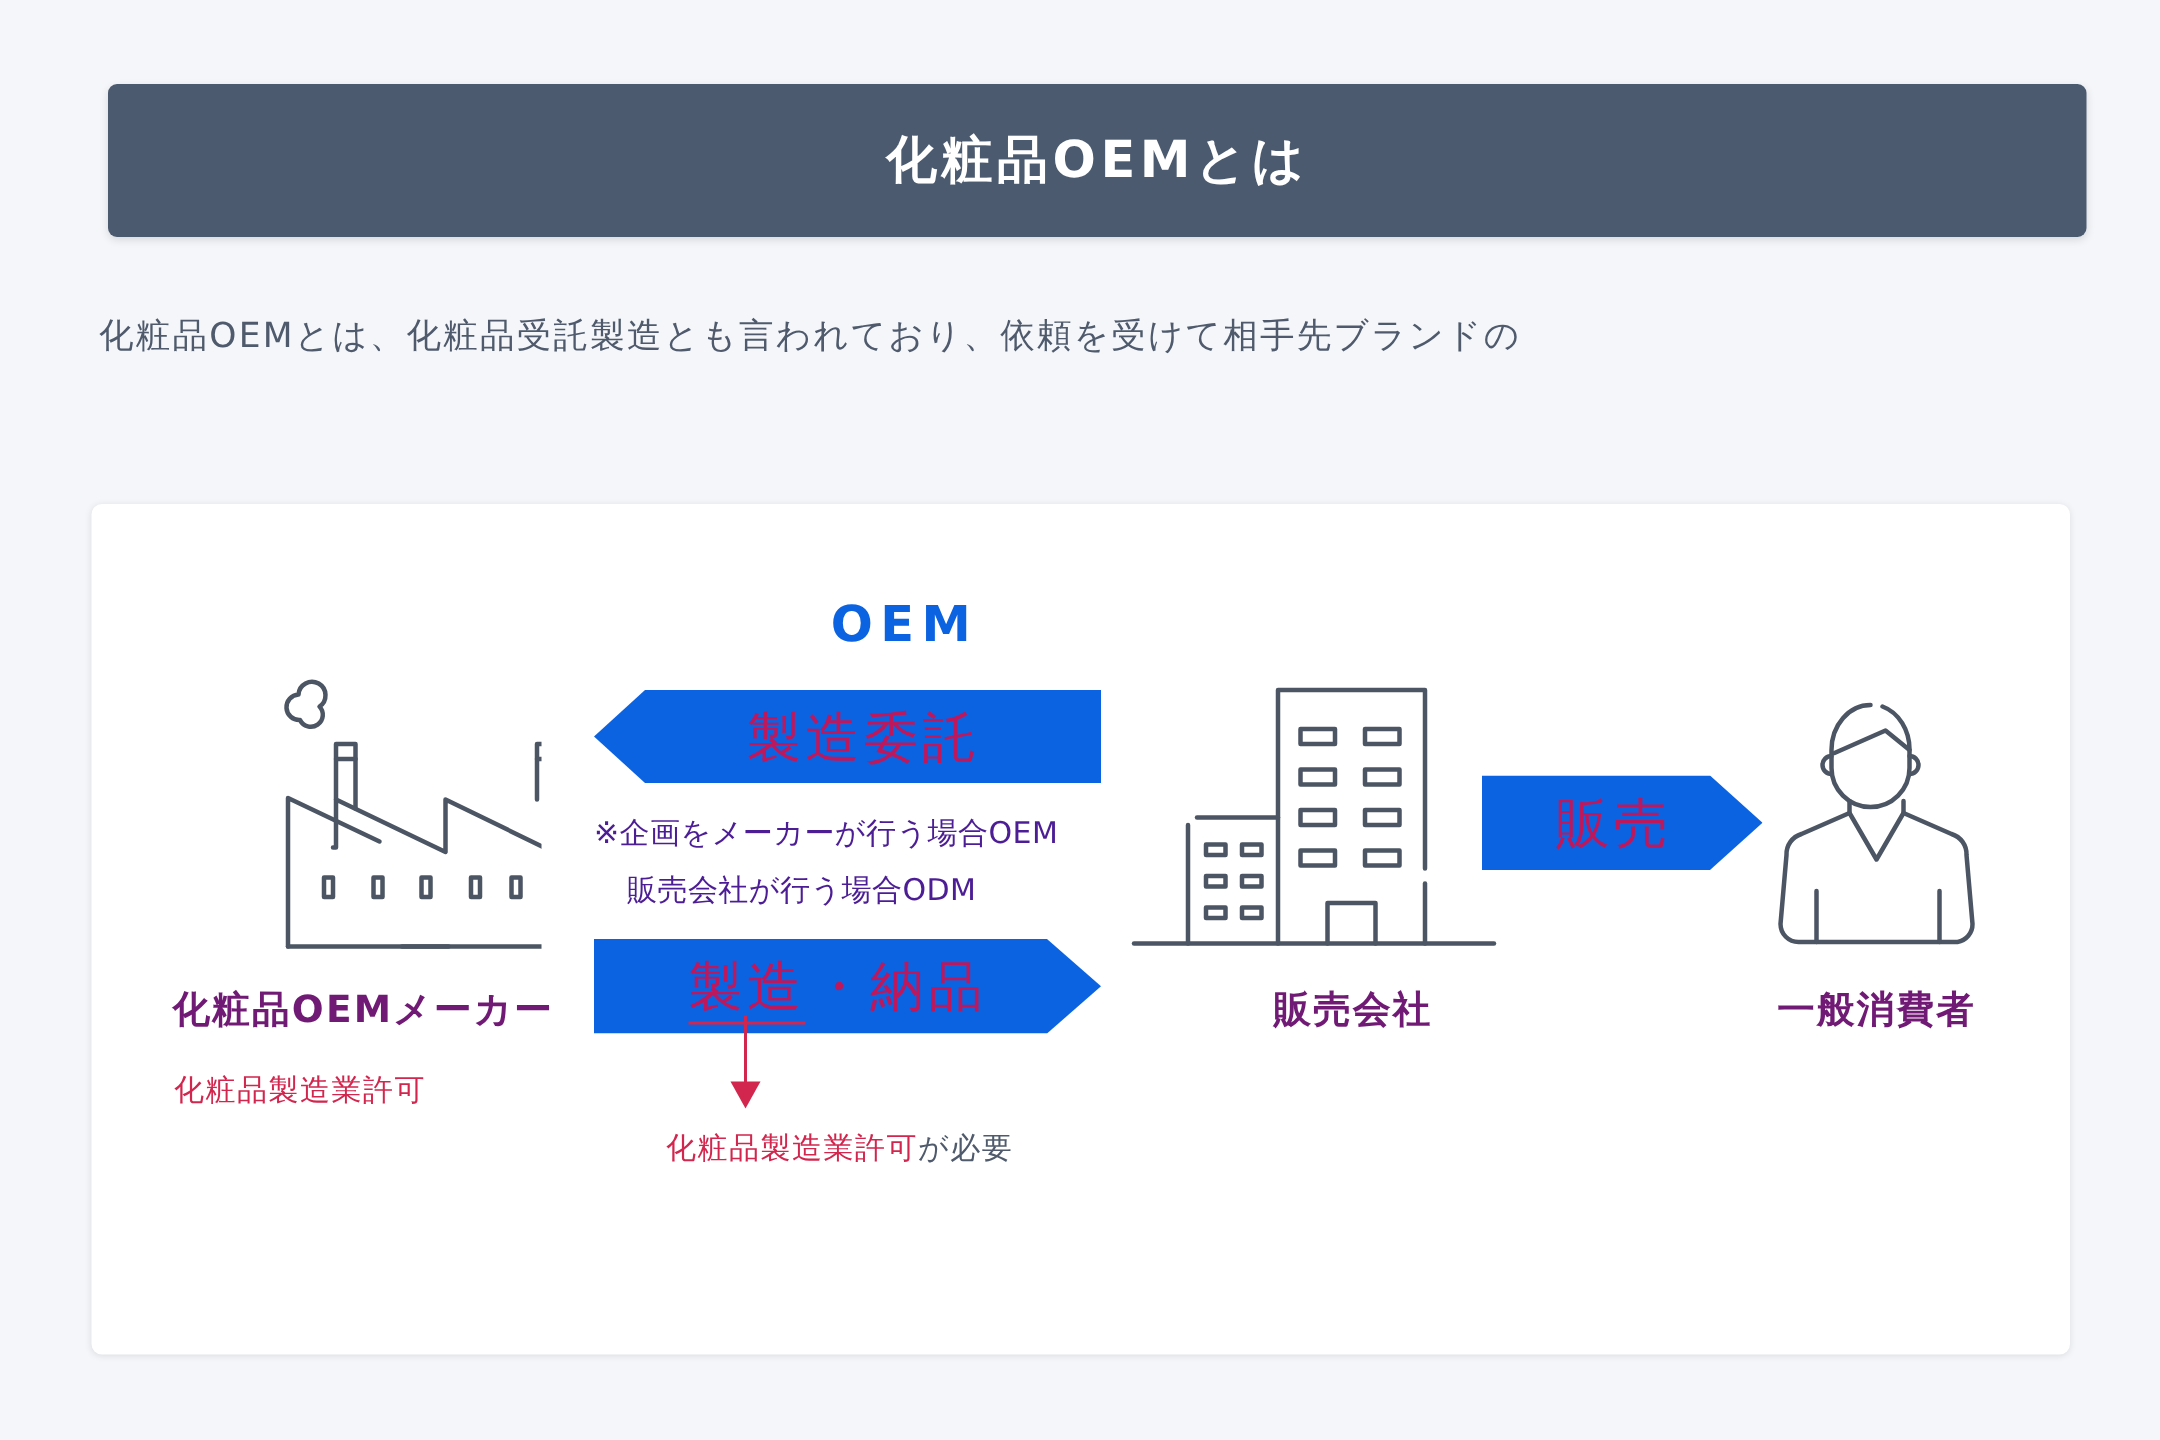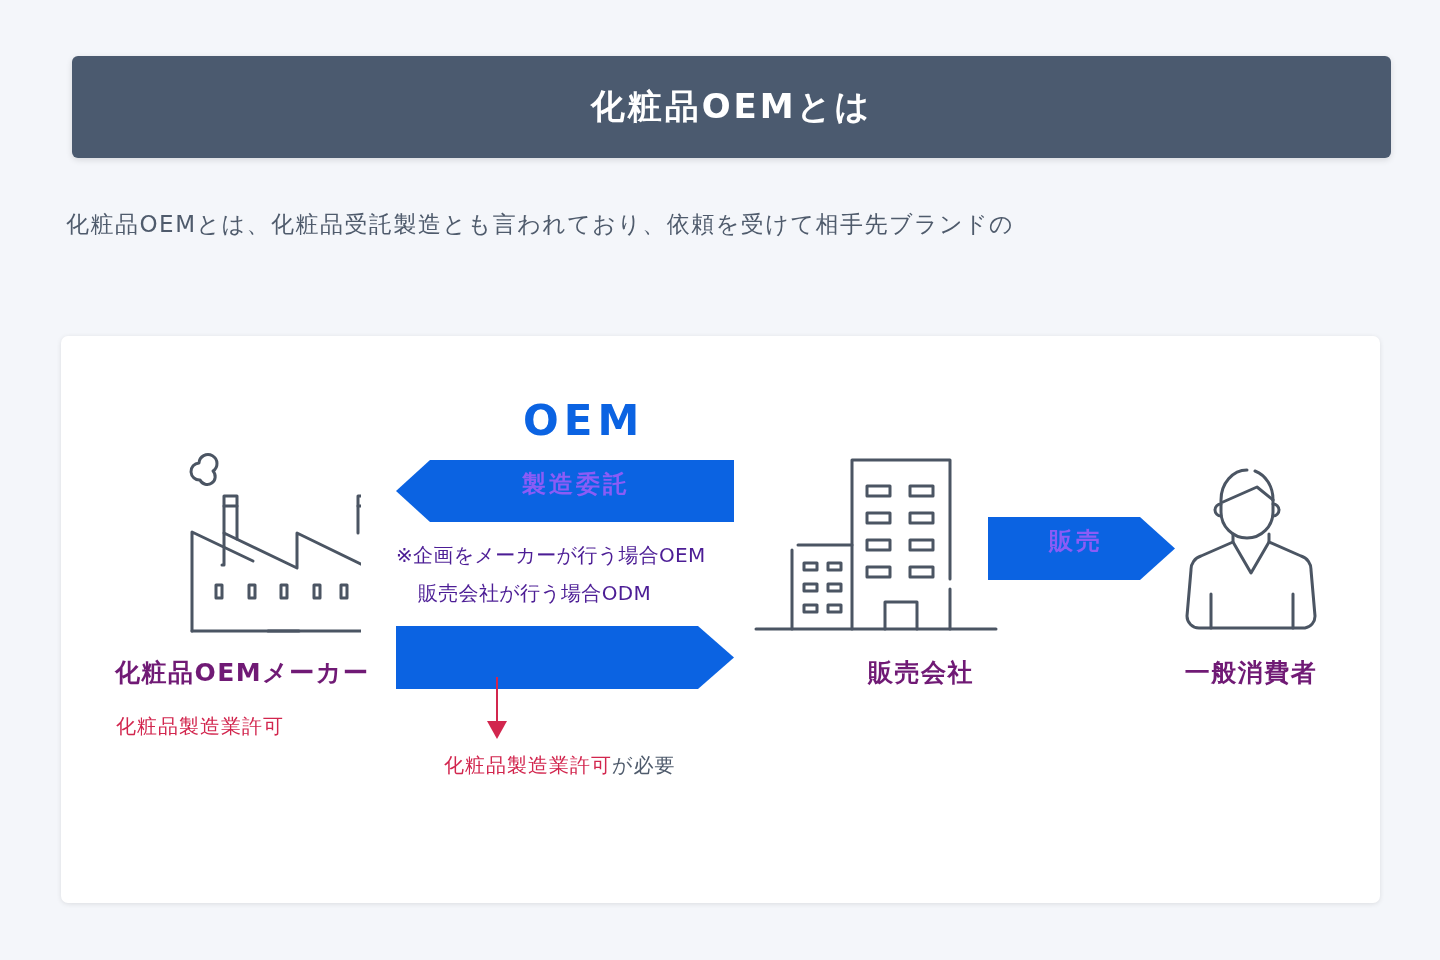--- a/index.html
+++ b/index.html
@@ -33,27 +33,27 @@
     }
     .card {
       position: absolute; left: 61px; top: 336px;
       width: 1319px; height: 567px;
       background: #ffffff;
       border-radius: 7px;
       box-shadow: 0 1px 5px rgba(0,0,0,0.10);
     }
     .abs { position: absolute; }
     .oem-label {
-      left: 462px; top: 60px; width: 160px; text-align: left;
-      color: #0b63e2; font-size: 42px; font-weight: bold; letter-spacing: 5px;
+      left: 462px; top: 60px; width: 160px; text-align: center;
+      color: #0b63e2; font-size: 33px; font-weight: bold; letter-spacing: 5px;
     }
     .arrow-svg { position: absolute; }
     .arrow-text {
-      position: absolute; color: #8b5cf6; font-weight: bold;
-      font-size: 24px; letter-spacing: 3px; text-align: center;
+      position: absolute; color: #be185d; font-weight: normal;
+      font-size: 36px; letter-spacing: 3px; text-align: center;
     }
     .note {
       font-size: 20px; color: #4c1d95; line-height: 38px; letter-spacing: 0.3px;
     }
     .entity-label {
       font-size: 25px; font-weight: bold; color: #701a75; letter-spacing: 1.5px;
       text-align: center;
     }
     .red { color: #d2264e; }
     .gray { color: #4f5b6c; }
@@ -82,20 +82,23 @@
   <div class="arrow-text" style="left:370px; top:132px; width:290px;">製造委託</div>
 
   <div class="abs note" style="left:335px; top:200px;">
     <div>※企画をメーカーが行う場合OEM</div>
     <div style="padding-left:22px;">販売会社が行う場合ODM</div>
   </div>
 
   <svg class="arrow-svg" style="left:335px; top:290px;" width="338" height="63" viewBox="0 0 338 63">
     <polygon points="0,0 302,0 338,31.5 302,63 0,63" fill="#0b63e2"></polygon>
   </svg>
+  <div class="arrow-text" style="left:398px; top:298px; text-align:left; white-space:nowrap;">
+    <span style="border-bottom:2px solid #d2264e; padding-bottom:2px;">製造</span><span style="margin-left:4px;">・納品</span>
+  </div>
 
   <svg class="arrow-svg" style="left:424px; top:341px;" width="24" height="64" viewBox="0 0 24 64">
     <line x1="12" y1="0" x2="12" y2="46" stroke="#d2264e" stroke-width="2"></line>
     <polygon points="2,44 22,44 12,62" fill="#d2264e"></polygon>
   </svg>
 
   <div class="abs req" style="left:383px; top:410px; white-space:nowrap;">
     <span class="red">化粧品製造業許可</span><span class="gray">が必要</span>
   </div>
 
@@ -148,21 +151,21 @@
     <rect x="113" y="55" width="23" height="10"></rect>
     <rect x="156" y="55" width="23" height="10"></rect>
     <rect x="113" y="82" width="23" height="10"></rect>
     <rect x="156" y="82" width="23" height="10"></rect>
     <rect x="113" y="109" width="23" height="10"></rect>
     <rect x="156" y="109" width="23" height="10"></rect>
 
     <path d="M131,171 L131,144 L163,144 L163,171"></path>
   </svg>
 
-  <div class="abs entity-label" style="left:780px; top:320px; width:160px;">販売会社</div>
+  <div class="abs entity-label" style="left:761px; top:320px; width:160px;">販売会社</div>
 
   <svg class="arrow-svg" style="left:927px; top:181px;" width="187" height="63" viewBox="0 0 187 63">
     <polygon points="0,0 152,0 187,31.5 152,63 0,63" fill="#0b63e2"></polygon>
   </svg>
   <div class="arrow-text" style="left:940px; top:189px; width:150px;">販売</div>
 
   <svg class="arrow-svg" style="left:1118px; top:132px;" width="145" height="164" viewBox="0 0 145 164" fill="none" stroke="#4b5563" stroke-width="3" stroke-linecap="round" stroke-linejoin="round">
 
     <path d="M68,2 A26,30 0 0 0 42,32 L42,44 A26,26 0 0 0 94,44 L94,32 A26,30 0 0 0 76,3"></path>
     <path d="M44,34 L78,19 L94,32"></path>

